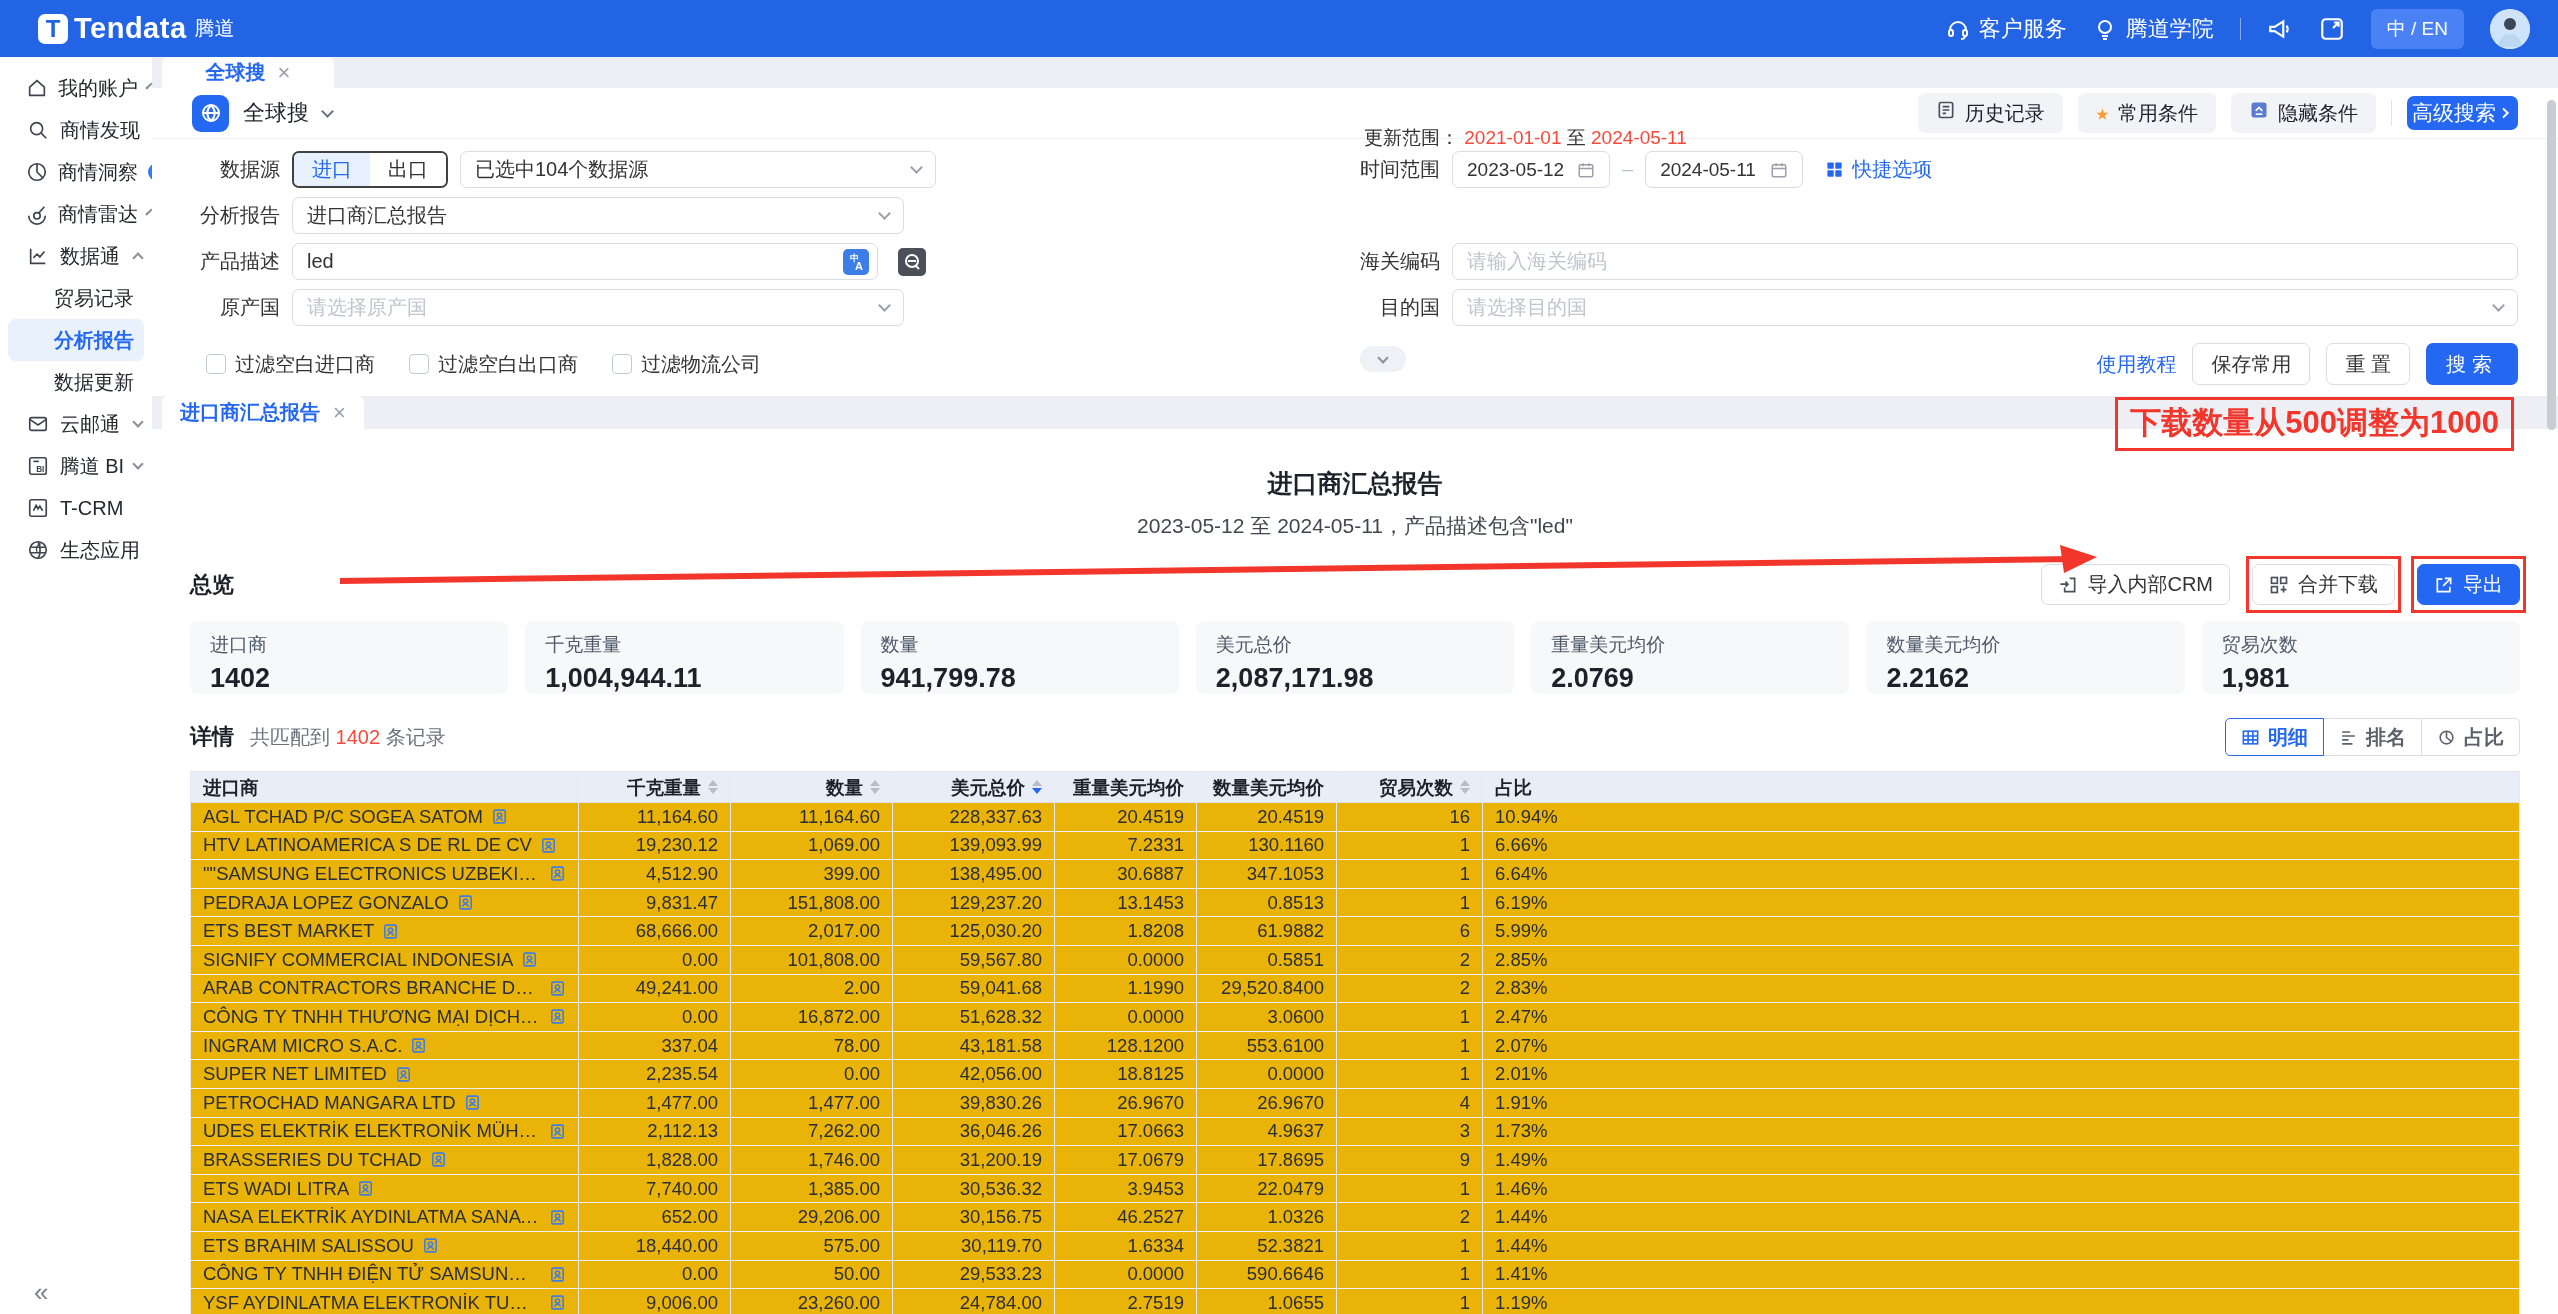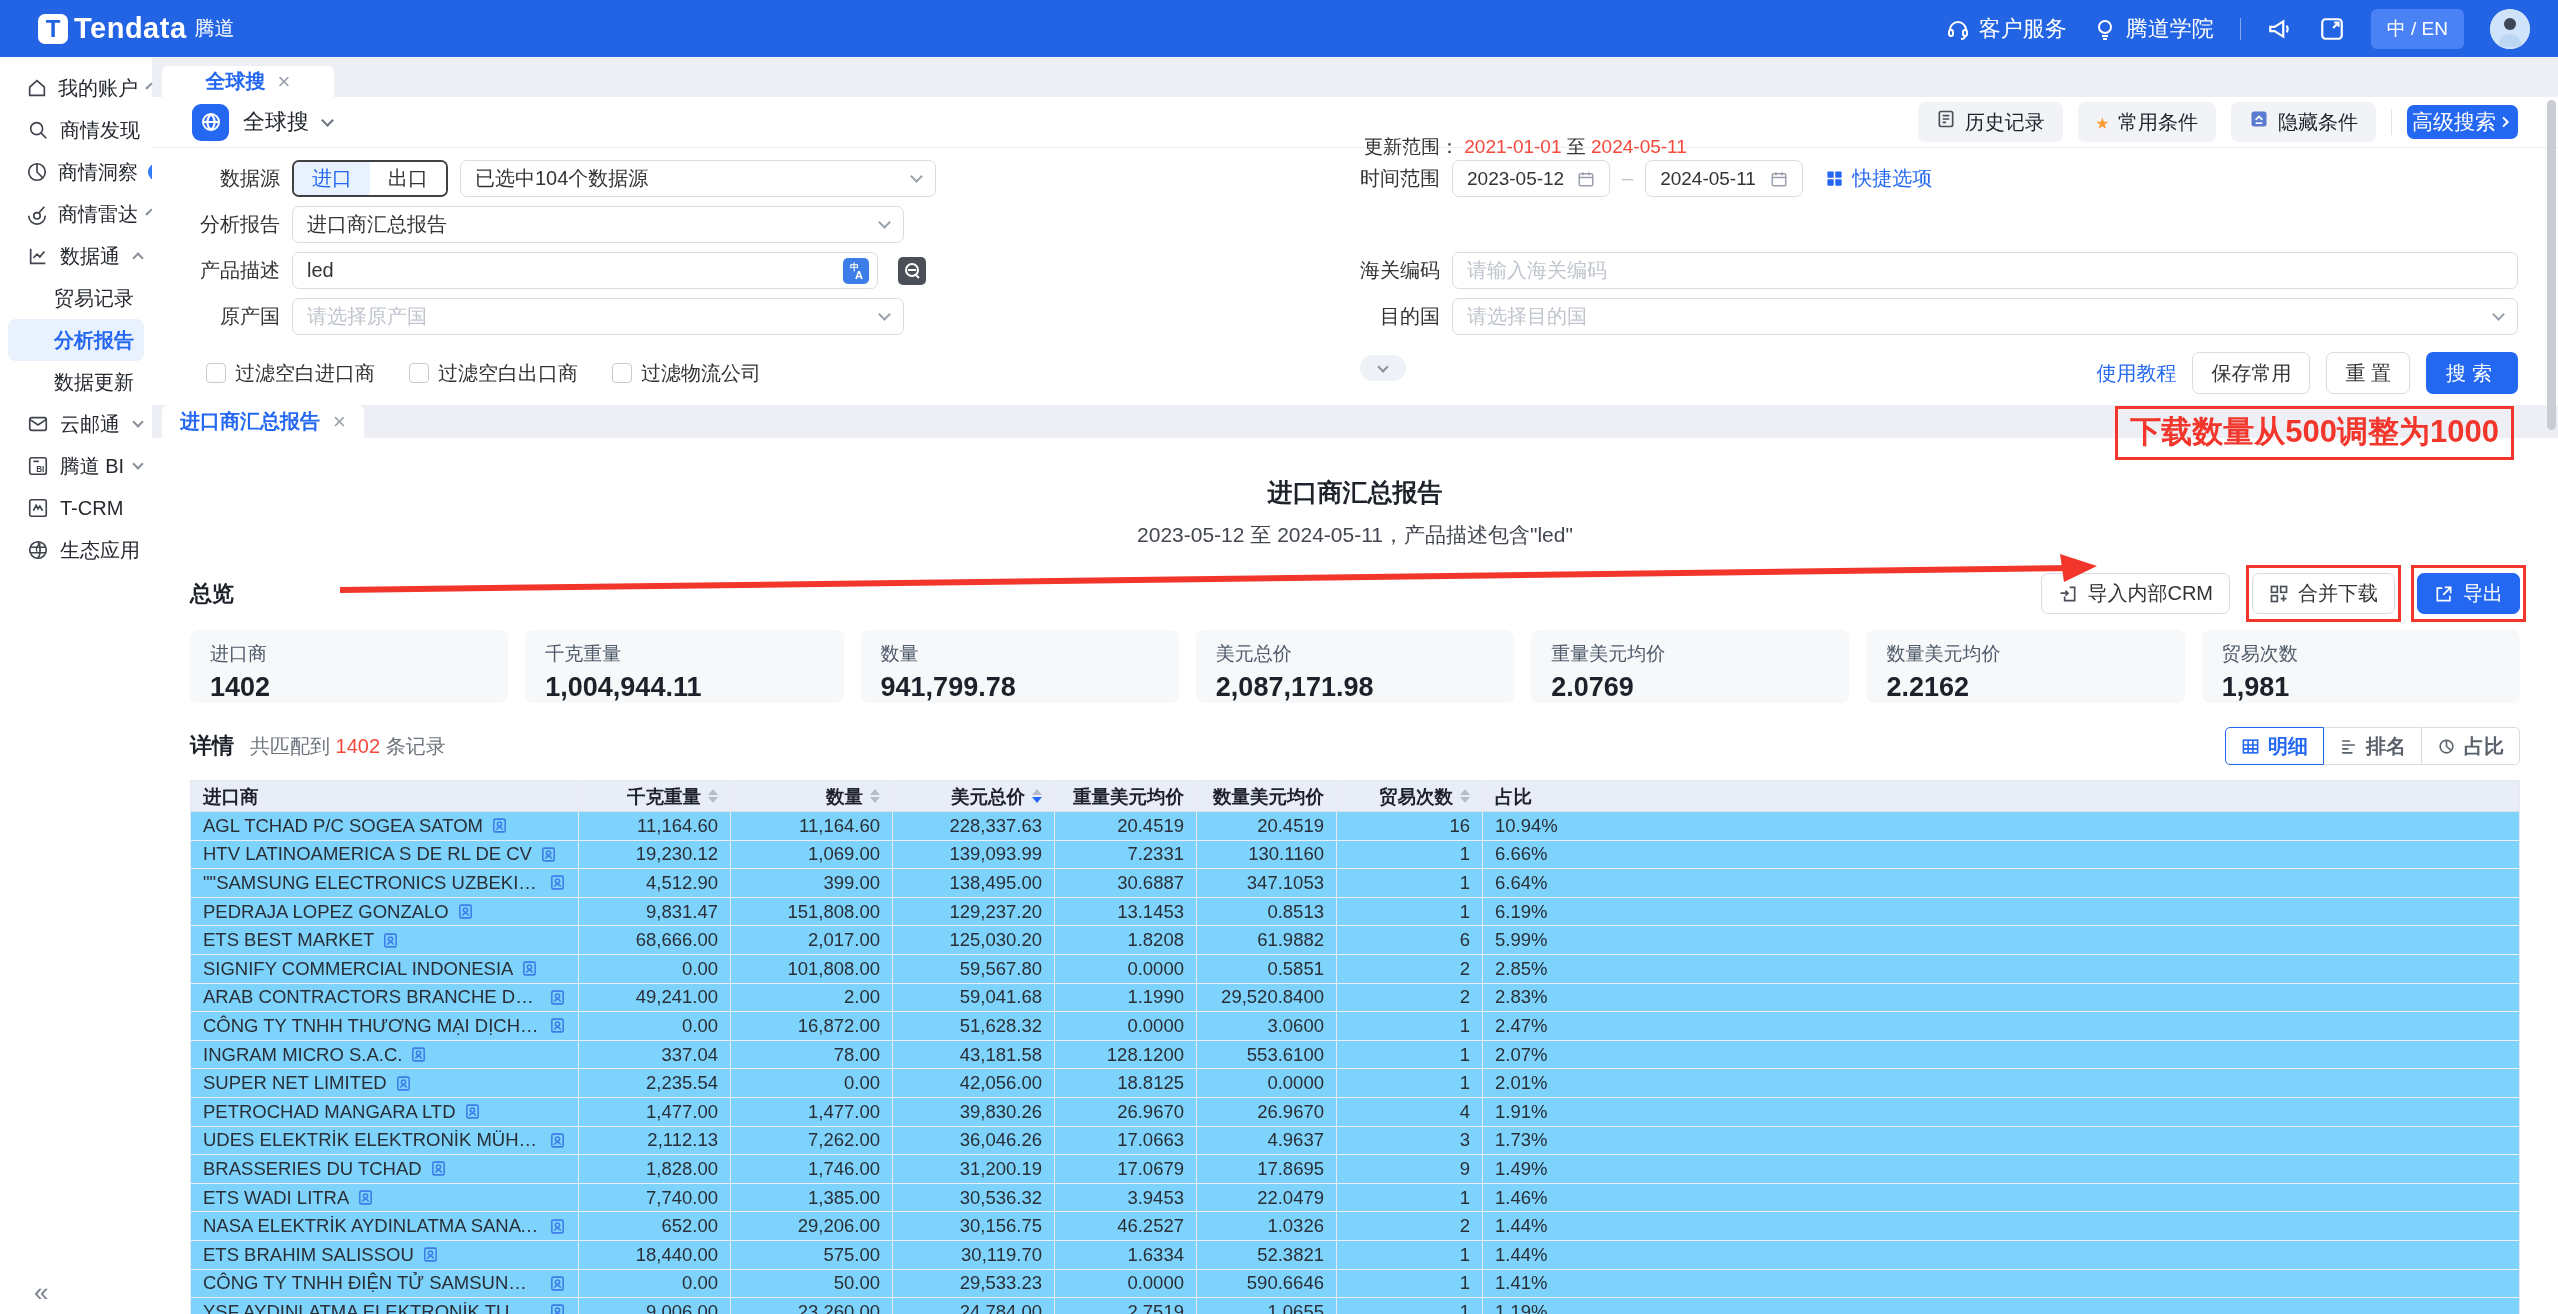--- a/index.html
+++ b/index.html
@@ -37,21 +37,21 @@
   .sb-label { white-space:nowrap; }
   .pro-badge { background:#2f7cf6; color:#fff; font-size:12px; font-weight:bold; font-style:italic;
     border-radius:999px; padding:2px 7px; }
   .chev { width:8px; height:8px; border-right:2px solid #8a919c; border-bottom:2px solid #8a919c;
     display:inline-block; margin-left:auto; }
   .chev.down { transform:rotate(45deg); margin-top:-4px; }
   .chev.up { transform:rotate(-135deg); margin-top:4px; }
   .sb-collapse { position:absolute; bottom:6px; left:34px; font-size:26px; color:#7a828e; cursor:pointer; }
 
   
-  .main { flex:1; display:flex; flex-direction:column; min-width:0; position:relative;margin-top:9px; }
+  .main { flex:1; display:flex; flex-direction:column; min-width:0; position:relative; }
 
   .ws-tabbar { height:36px; display:flex; align-items:flex-end; padding-left:10px; }
   .ws-tab { background:#fff; height:31px; min-width:172px; border-radius:6px 6px 0 0;
     display:flex; align-items:center; justify-content:center; gap:12px; font-size:20px;
     color:#2468f2; font-weight:bold; cursor:pointer; padding:0 16px; }
   .tab-close { color:#9aa0ab; font-weight:normal; font-size:22px; cursor:pointer; }
 
   
   .panel { background:#fff; padding:0 40px 10px 40px; }
   .panel-head { height:50px; display:flex; align-items:center; gap:14px; }
@@ -140,21 +140,21 @@
   .vt-btn { height:38px; background:#fff; border:1px solid #d9dce3; padding:0 15px; font-size:20px;
     color:#5a616b; display:flex; align-items:center; gap:8px; cursor:pointer; font-family:inherit; margin-left:-1px;font-weight:bold; }
   .vt-btn:first-child { border-radius:5px 0 0 5px; margin-left:0; }
   .vt-btn:last-child { border-radius:0 5px 5px 0; }
   .vt-btn.on { border-color:#2468f2; color:#2468f2; z-index:2; }
 
   
   .tbl { margin-top:15px; border:1px solid #e5e8f0; border-bottom:none; }
   .tr { display:grid; grid-template-columns:388px 152px 162px 162px 142px 140px 146px 1fr; }
   .tr.head { background:#e9edf8; height:31px; }
-  .tr.row { background:#7dd3fc; height:28.6px; }
+  .tr.row { background:#eab308; height:28.6px; }
   .td { display:flex; align-items:center; padding:0 12px; font-size:18.5px; color:#2a2e36;
     border-right:1px solid #e8eaf1; border-bottom:1px solid #edeff4; overflow:hidden; white-space:nowrap; }
   .td:last-child { border-right:none; }
   .tr.head .td { font-weight:bold; color:#1d2129; border-bottom:1px solid #dde1ee; }
   .td.num { justify-content:flex-end; }
   .name-txt { overflow:hidden; text-overflow:ellipsis; }
   .card-ic { margin-left:8px; flex-shrink:0; display:flex; cursor:pointer; }
   .sorter { display:inline-flex; flex-direction:column; margin-left:7px; gap:2px; cursor:pointer; }
   .car { width:0; height:0; border-left:5px solid transparent; border-right:5px solid transparent; }
   .car.up { border-bottom:6px solid #b6bcc8; }

